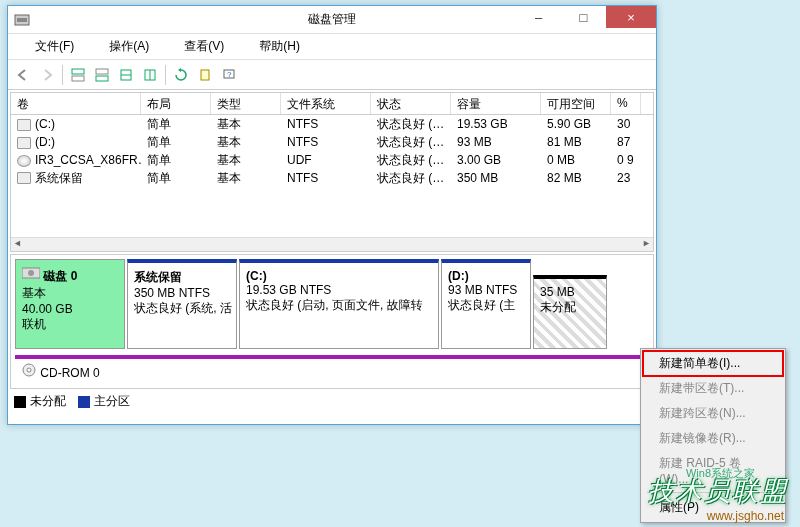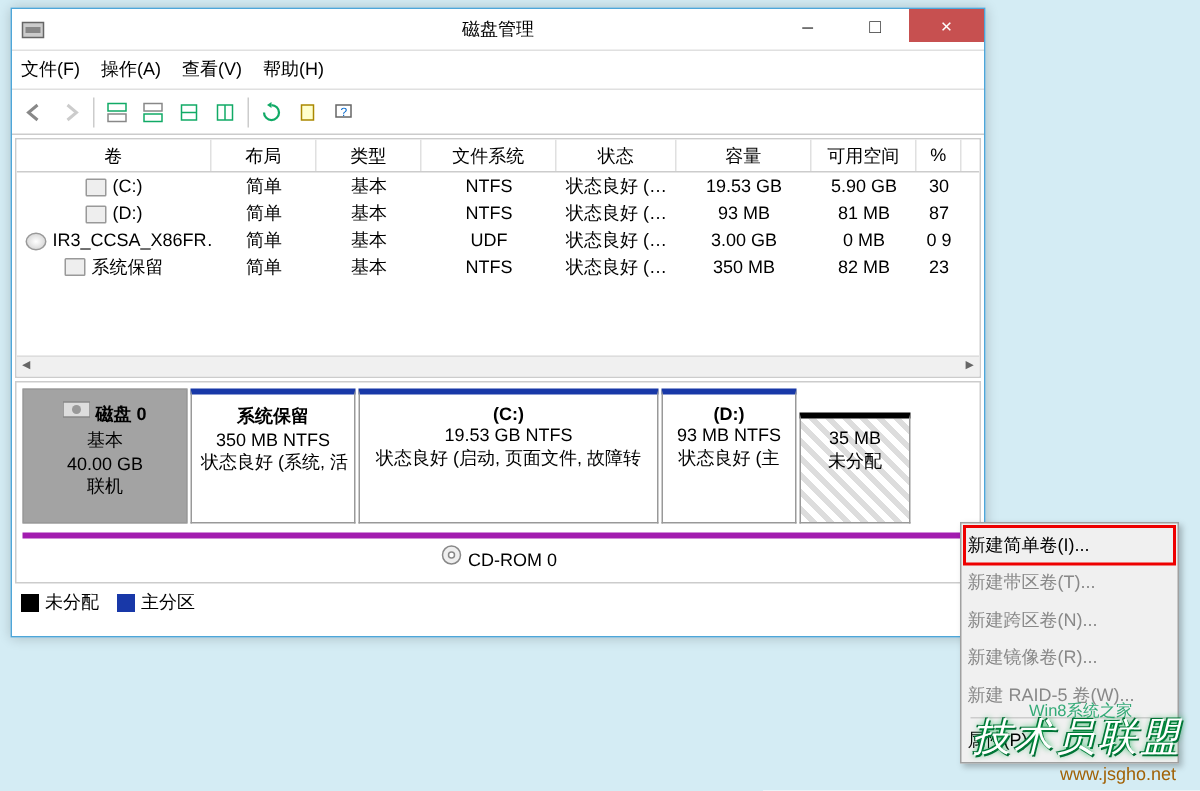--- a/index.html
+++ b/index.html
@@ -1,25 +1,25 @@
 <!DOCTYPE html>
 <html><head>
 <meta charset="utf-8">
 <style>
 * { box-sizing: border-box; margin: 0; padding: 0; font-family: "Microsoft YaHei", "SimSun", Tahoma, sans-serif; }
 body { background: #d4ecf4; width: 800px; height: 527px; position: relative; overflow: hidden; }
-.window { position: absolute; left: 7px; top: 5px; width: 650px; height: 420px; background: #fff; border: 1px solid #4ea6d8; box-shadow: 0 0 8px rgba(0,0,0,0.2); text-align: center; }
+.window { position: absolute; left: 7px; top: 5px; width: 650px; height: 420px; background: #fff; border: 1px solid #4ea6d8; box-shadow: 0 0 8px rgba(0,0,0,0.2); }
 .titlebar { height: 28px; background: #fff; display: flex; align-items: center; position: relative; border-bottom: 1px solid #e0e0e0; }
 .title-icon { width: 16px; height: 16px; margin: 0 6px; display: inline-block; }
 .title-text { position: absolute; left: 50%; transform: translateX(-50%); font-size: 12px; color: #000; }
 .win-controls { position: absolute; right: 0; top: 0; display: flex; }
 .win-btn { width: 45px; height: 22px; display: flex; align-items: center; justify-content: center; font-size: 13px; color: #333; }
 .win-btn.close { background: #c75050; color: #fff; width: 50px; }
 .menubar { height: 26px; display: flex; align-items: center; padding: 0 6px; font-size: 12px; gap: 14px; border-bottom: 1px solid #e0e0e0; }
-.menubar span { cursor: default; }
+.menubar span { cursor: default; margin-left: 21px; }
 .toolbar { height: 30px; display: flex; align-items: center; padding: 0 4px; border-bottom: 1px solid #ccc; gap: 2px; }
 .tb-btn { width: 22px; height: 22px; display: flex; align-items: center; justify-content: center; border: 1px solid transparent; }
 .tb-sep { width: 1px; height: 20px; background: #ccc; margin: 0 2px; }
 .volume-list { border: 1px solid #ccc; margin: 2px; height: 160px; position: relative; overflow: hidden; }
 .list-header { display: flex; background: #fff; border-bottom: 1px solid #ccc; height: 22px; font-size: 12px; }
 .list-header > div { padding: 3px 6px; border-right: 1px solid #e0e0e0; overflow: hidden; white-space: nowrap; }
 .list-row { display: flex; height: 18px; font-size: 12px; align-items: center; }
 .list-row > div { padding: 1px 6px; overflow: hidden; white-space: nowrap; }
 .col-vol { width: 130px; }
 .col-layout { width: 70px; }
@@ -29,33 +29,33 @@
 .col-capacity { width: 90px; }
 .col-free { width: 70px; }
 .col-pct { width: 30px; }
 .vol-icon { display: inline-block; width: 14px; height: 12px; background: #eee; border: 1px solid #999; border-radius: 1px; margin-right: 4px; vertical-align: middle; }
 .vol-icon.cd { border-radius: 50%; background: radial-gradient(#fff, #ccc); }
 .scroll-h { position: absolute; bottom: 0; left: 0; right: 0; height: 14px; background: #f0f0f0; border-top: 1px solid #ddd; }
 .scroll-h::before { content: "◄"; position: absolute; left: 2px; font-size: 9px; color: #666; }
 .scroll-h::after { content: "►"; position: absolute; right: 2px; font-size: 9px; color: #666; }
 .disk-map { margin: 2px; border: 1px solid #ccc; padding: 4px; font-size: 12px; position: relative; }
 .disk-row { display: flex; gap: 2px; height: 90px; }
-.disk-head { width: 110px; border: 1px solid #999; padding: 6px; background: #a3a3a3; }
+.disk-head { width: 110px; border: 1px solid #999; padding: 6px; background: #86efac; }
 .disk-head .dname { font-weight: bold; }
 .disk-part { border: 1px solid #999; border-top: 4px solid #1838a8; padding: 6px; background: #fff; overflow: hidden; white-space: nowrap; }
 .disk-part .pname { font-weight: bold; }
 .disk-part.unalloc { border-top: 4px solid #000; background: repeating-linear-gradient(45deg, #fff, #fff 4px, #ddd 4px, #ddd 8px); }
 .cdrom-row { display: flex; margin-top: 6px; }
 .cdrom-head { border-top: 4px solid #a21caf; padding: 4px 6px; font-weight: normal; flex: 1; }
 .legend { display: flex; gap: 12px; padding: 2px 6px; font-size: 12px; align-items: center; }
 .leg-sw { width: 12px; height: 12px; display: inline-block; vertical-align: middle; margin-right: 4px; }
 .leg-sw.black { background: #000; }
 .leg-sw.blue { background: #1838a8; }
 .context-menu { position: absolute; left: 640px; top: 348px; width: 146px; background: #f0f0f0; border: 1px solid #a0a0a0; box-shadow: 2px 2px 4px rgba(0,0,0,0.25); font-size: 12px; padding: 2px; }
-.ctx-item { padding: 4px 2px; color: #888; }
+.ctx-item { padding: 4px 16px; color: #888; }
 .ctx-item.enabled { color: #000; }
 .ctx-item.hl { outline: 2px solid #e00; outline-offset: -1px; }
 .ctx-sep { border-top: 1px solid #ccc; margin: 2px 4px; }
 .watermark { position: absolute; right: 12px; bottom: 18px; font-size: 26px; font-weight: normal; font-style: italic; color: #fff; text-shadow: 0 0 4px #0a4, 1px 1px 0 #063, -1px -1px 0 #063; letter-spacing: 2px; }
 .watermark-url { position: absolute; right: 16px; bottom: 4px; font-size: 12px; color: #a16207; }
 .watermark-sub { position: absolute; right: 45px; bottom: 46px; font-size: 11px; color: #3a7; text-align: center; }
 </style>
 </head>
 <body>
 

